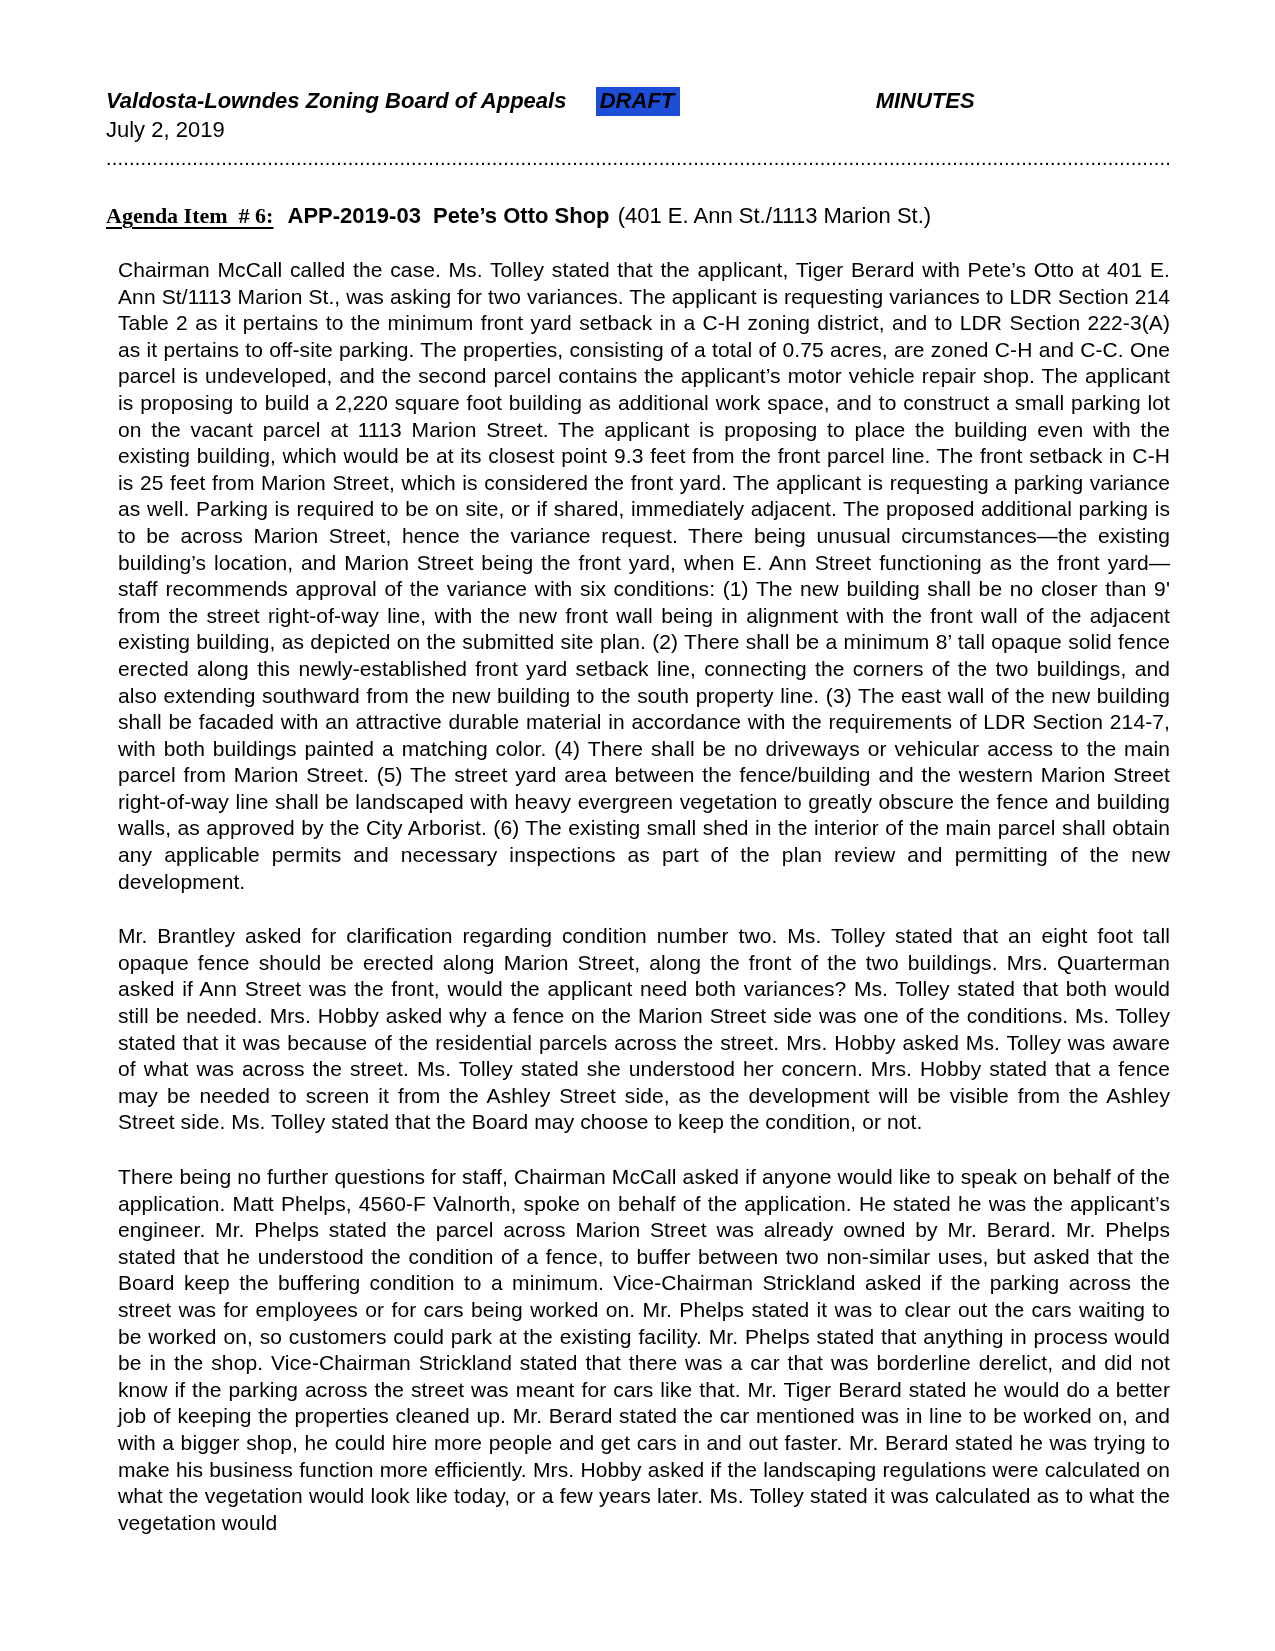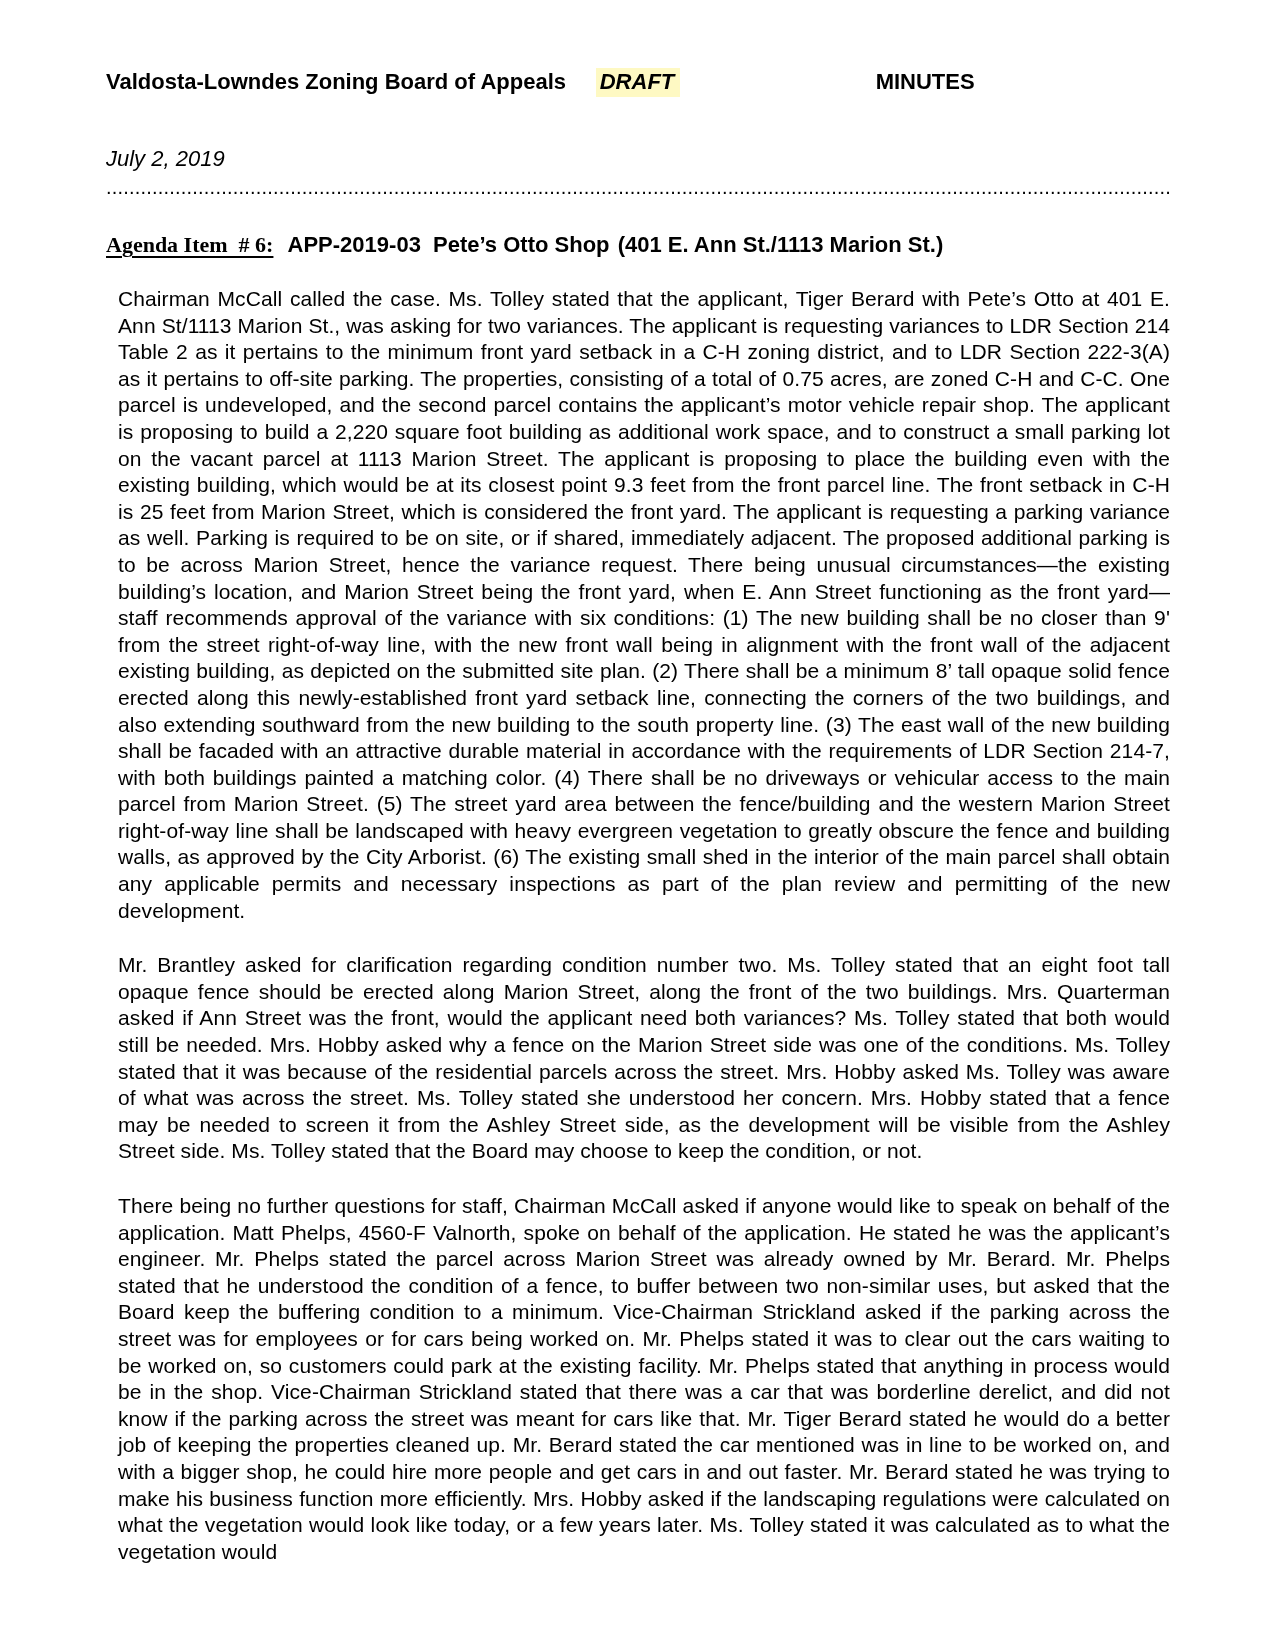--- a/index.html
+++ b/index.html
@@ -23,31 +23,31 @@
     display: flex;
     align-items: baseline;
     font-size: 22px;
     line-height: 28px;
   }
   .hdr-left  { flex: 1 1 0; text-align: left; }
   .hdr-mid   { flex: 0 0 auto; text-align: center; }
   .hdr-right { flex: 1 1 0; text-align: center; }
   .org-title, .doc-type {
     font-weight: bold;
+    font-style: italic;
+    margin-top: 19px;
   }
   .draft-badge {
     font-weight: bold;
     font-style: italic;
-    background: #fef9c3;
+    background: #1d4ed8;
     padding: 0 6px 1px 4px;
   }
   .meeting-date, .page-number {
-    font-style: italic;
     font-weight: normal;
-    margin-top: 48px;
   }
   .dotted-divider {
     margin-top: 6px;
     height: 20px;
     line-height: 16px;
     font-size: 20px;
     letter-spacing: 0.2px;
     white-space: nowrap;
     overflow: hidden;
     color: #000;
@@ -65,21 +65,21 @@
     text-decoration: underline;
     text-decoration-thickness: 2px;
     text-underline-offset: 4px;
     font-family: Liberation Serif, serif;
   }
   .agenda-case {
     font-weight: bold;
     margin-left: 8px;
   }
   .agenda-address {
-    font-weight: bold;
+    font-weight: normal;
     margin-left: 2px;
     margin-top: 16px;
   }
   
   .minutes-body p {
     margin: 28px 0 0 12px;
     font-size: 21px;
     line-height: 26.6px;
     text-align: justify;
     letter-spacing: 0.1px;

